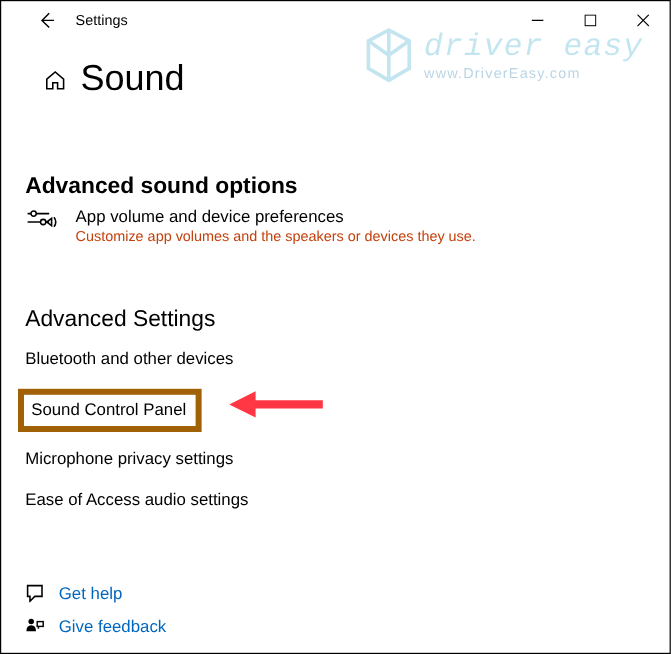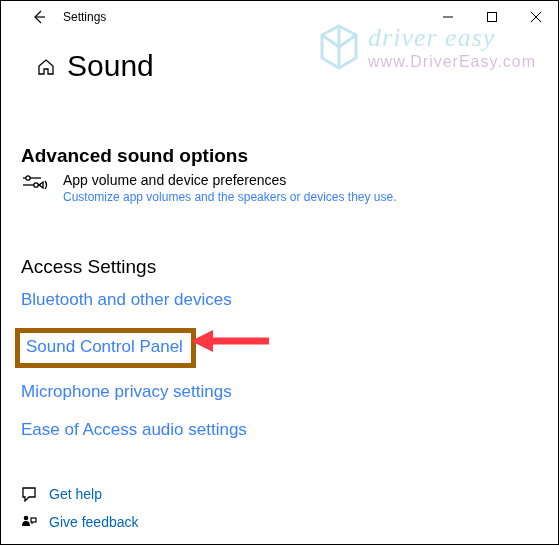--- a/index.html
+++ b/index.html
@@ -56,31 +56,31 @@
     margin-top: 62px;
     margin-bottom: 5px;
   }
   .pref-row {
     display: flex;
     align-items: flex-start;
     gap: 14px;
     cursor: pointer;
   }
   .pref-row .txt .t1 { font-size: 14px; }
-  .pref-row .txt .t2 { font-size: 12px; color: #3b82f6; margin-top: 2px; }
+  .pref-row .txt .t2 { font-size: 12px; color: #c2410c; margin-top: 2px; }
   .related-h {
     font-size: 19px;
     font-weight: 500;
     margin-top: 52px;
     margin-bottom: 12px;
   }
   .link {
     display: block;
-    color: #3b82f6;
-    font-size: 17px;
+    color: #000000;
+    font-size: 14px;
     margin-bottom: 18px;
     cursor: pointer;
     width: fit-content;
   }
   .highlight-wrap {
     position: relative;
     width: fit-content;
     display: flex;
     align-items: center;
   }
@@ -114,29 +114,29 @@
     top: 22px;
     right: 22px;
     opacity: 0.28;
     pointer-events: none;
     text-align: left;
     display: flex;
     align-items: center;
     gap: 8px;
   }
   .watermark .wm-text .l1 {
-    font-family: Liberation Serif, serif;
+    font-family: Liberation Mono, monospace;
     font-style: italic;
     font-size: 26px;
     color: #2aa4c8;
     letter-spacing: 1px;
   }
   .watermark .wm-text .l2 {
-    font-size: 16px;
-    color: #701a75;
+    font-size: 12px;
+    color: #0369a1;
     letter-spacing: 1px;
   }
 </style>
 </head>
 <body>
 
 <div class="titlebar">
   <div class="back">
     <svg width="16" height="16" viewBox="0 0 16 16">
         <path d="M10 2 L4 8 L10 14" stroke="#000" stroke-width="1.2" fill="none"></path>
@@ -196,21 +196,21 @@
         <circle cx="15" cy="13" r="2.2" fill="#fff" stroke="#000" stroke-width="1.3"></circle>
         <path d="M22 10 L22 16 L18 13 Z M24 9 Q27 13 24 17" fill="none" stroke="#000" stroke-width="1.3"></path>
       </svg>
     </span>
     <div class="txt">
       <div class="t1">App volume and device preferences</div>
       <div class="t2">Customize app volumes and the speakers or devices they use.</div>
     </div>
   </div>
 
-  <div class="related-h">Access Settings</div>
+  <div class="related-h">Advanced Settings</div>
 
   <a class="link">Bluetooth and other devices</a>
 
   <div class="highlight-wrap">
     <div class="highlight-box">
       <a class="link">Sound Control Panel</a>
     </div>
     <svg class="arrow" width="80" height="30" viewBox="0 0 80 30">
       <line x1="78" y1="15" x2="16" y2="15" stroke="#ff3745" stroke-width="7"></line>
       <polygon points="0,15 22,4 22,26" fill="#ff3745"></polygon>

